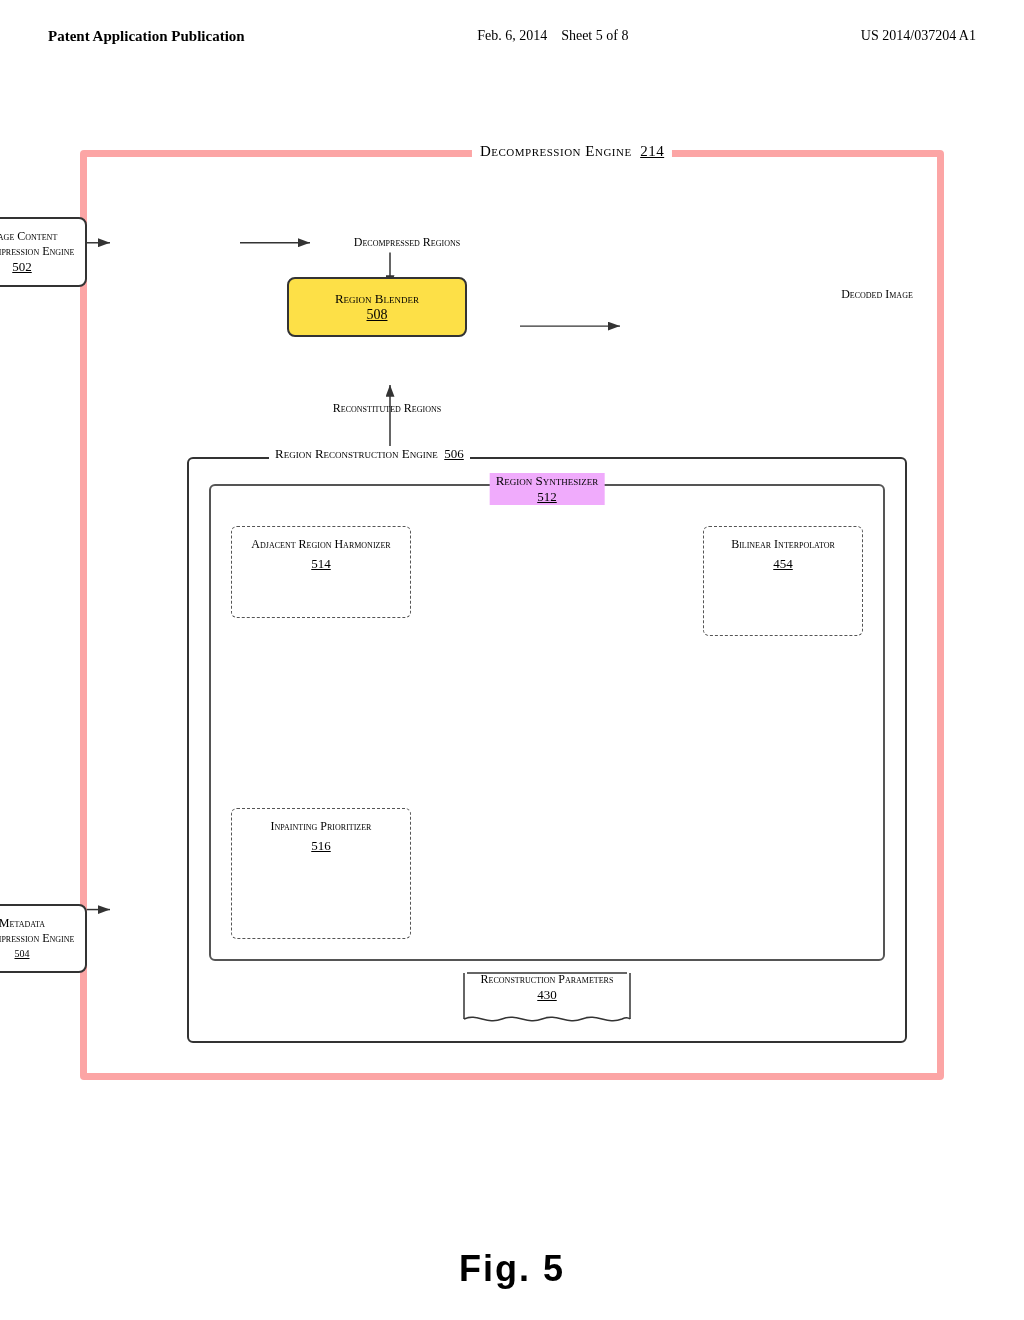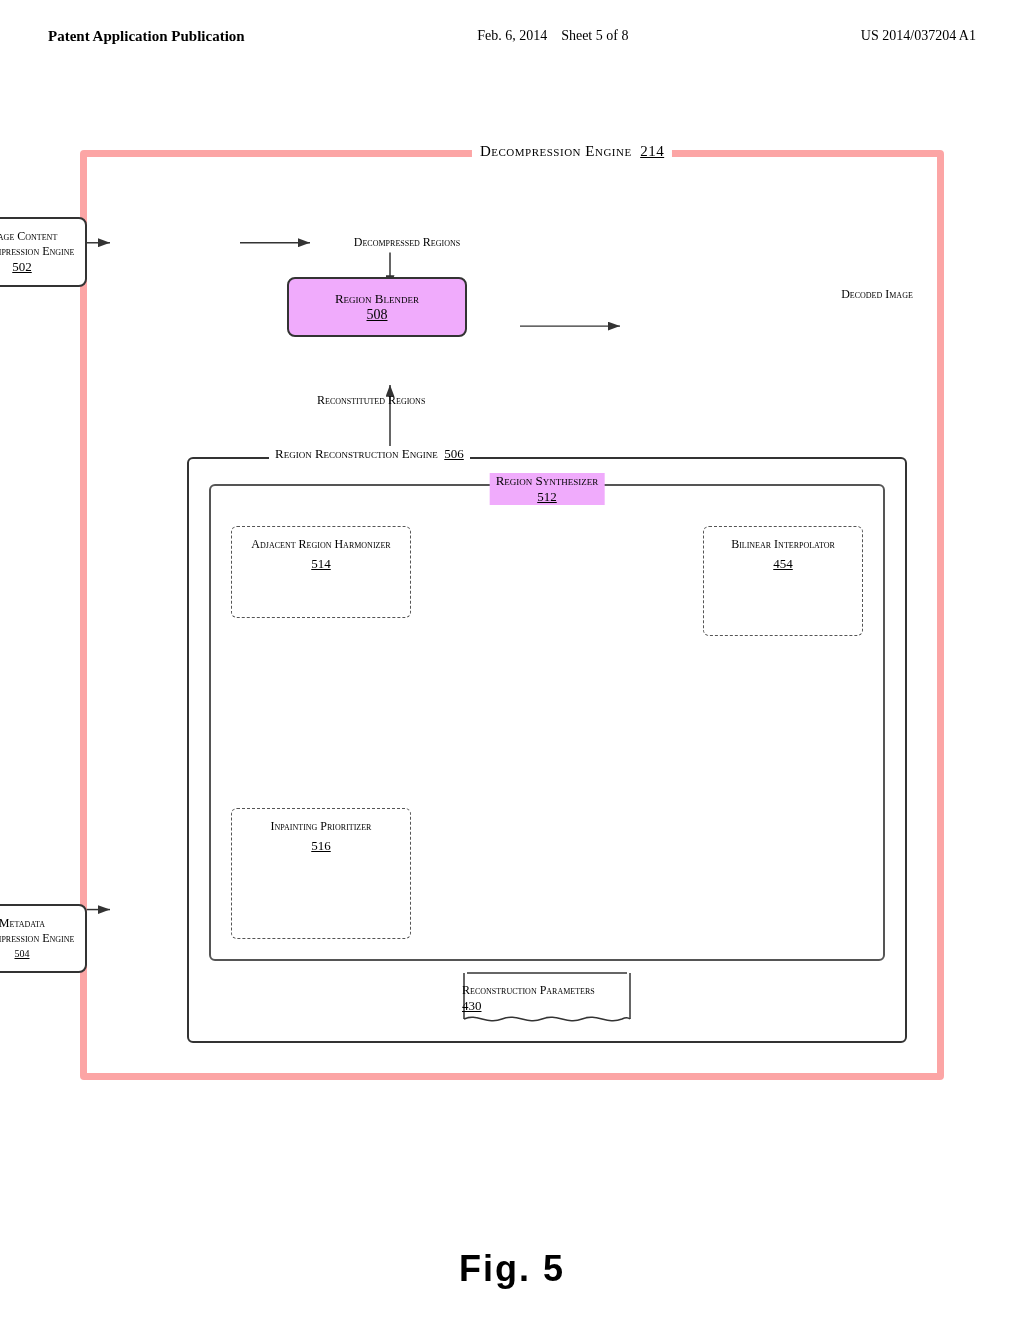--- a/index.html
+++ b/index.html
@@ -104,21 +104,21 @@
       position: absolute;
       top: 120px;
       left: 200px;
       width: 180px;
       border: 2px solid #333;
       border-radius: 8px;
       padding: 12px 8px;
       text-align: center;
       font-size: 13px;
       font-variant: small-caps;
-      background: #f0abfc;
+      background: #fde047;
     }
     .region-blender-box .num {
       font-variant: normal;
       text-decoration: underline;
       display: block;
       font-size: 14px;
     }
 
     
     .decoded-image-label {
@@ -138,25 +138,25 @@
       left: 260px;
       font-size: 12px;
       font-variant: small-caps;
       text-align: center;
       width: 120px;
     }
 
     
     .reconst-regions-label {
       position: absolute;
-      top: 236px;
+      top: 244px;
       left: 230px;
       font-size: 12px;
       font-variant: small-caps;
-      text-align: left;
+      text-align: center;
       width: 140px;
     }
 
     
     .rre-box {
       position: absolute;
       top: 300px;
       left: 100px;
       right: 30px;
       bottom: 30px;
@@ -355,21 +355,21 @@
         <svg width="170" height="65" viewBox="0 0 170 65" style="position:absolute;top:0;left:0;">
 
           <line x1="5" y1="2" x2="165" y2="2" stroke="#333" stroke-width="1.5"></line>
 
           <line x1="2" y1="2" x2="2" y2="48" stroke="#333" stroke-width="1.5"></line>
 
           <line x1="168" y1="2" x2="168" y2="48" stroke="#333" stroke-width="1.5"></line>
 
           <path d="M2,48 C15,42 25,54 40,48 C55,42 65,54 80,48 C95,42 105,54 120,48 C135,42 145,54 160,48 C162,47 166,46 168,48" fill="none" stroke="#333" stroke-width="1.5"></path>
         </svg>
-        <div style="position:absolute; top:12px; left:0; right:0; text-align:left; font-size:12px; font-variant:small-caps;">
+        <div style="position:absolute; top:1px; left:0; right:0; text-align:center; font-size:12px; font-variant:small-caps;">
           <span>Reconstruction Parameters</span><br>
           <span style="font-variant:normal; text-decoration:underline; font-size:13px;">430</span>
         </div>
       </div>
 
     </div>
 
   </div>
 
 </div>

